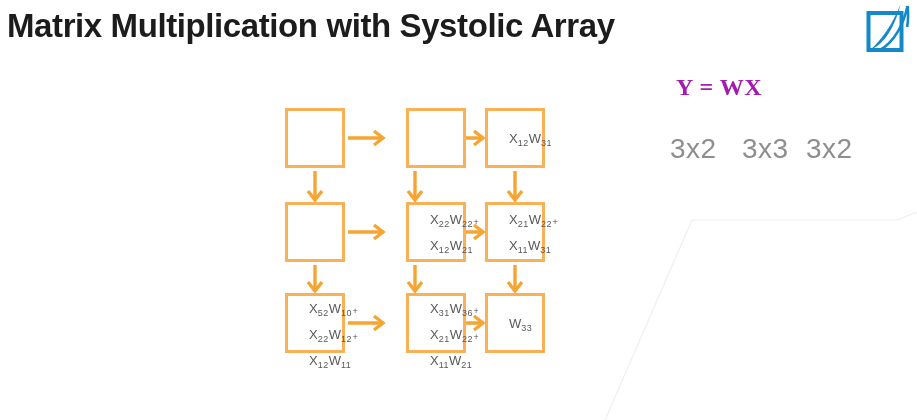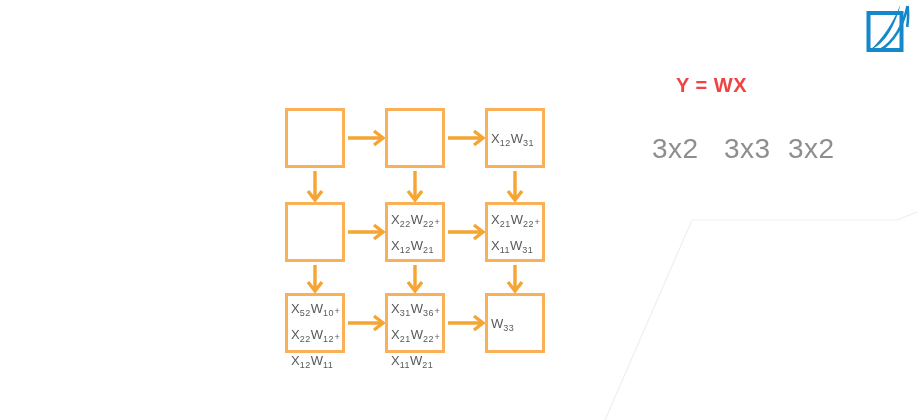--- a/index.html
+++ b/index.html
@@ -12,54 +12,55 @@
     color:var(--title-text);letter-spacing:-0.4px;white-space:nowrap;
   }
   .logo{position:absolute;right:6px;top:3px;width:46px;height:50px;}
   .lg-stroke{stroke:var(--accent-blue);fill:none;}
   .lg-fill{fill:var(--accent-blue);stroke:none;}
   .time{
     position:absolute;left:99px;top:74px;font-size:28px;font-weight:300;
     color:var(--time-text);letter-spacing:0.5px;
   }
   .equation{
-    position:absolute;left:676px;top:74px;font-family:Liberation Sans, sans-serif;
-    font-weight:700;font-size:20px;color:#ef4444;letter-spacing:0.5px;white-space:nowrap;
+    position:absolute;left:676px;top:74px;font-family:Liberation Serif, serif;
+    font-weight:700;font-size:24px;color:#a21caf;letter-spacing:0.5px;white-space:nowrap;
   }
   .dims{
-    position:absolute;left:652px;top:133px;font-size:28px;font-weight:300;
+    position:absolute;left:670px;top:133px;font-size:28px;font-weight:300;
     color:var(--muted-text);letter-spacing:0.5px;white-space:nowrap;
   }
   .dims span:nth-child(2){margin-left:17px;}
   .dims span:nth-child(3){margin-left:9px;}
   .layer{position:absolute;left:0;top:0;width:917px;height:420px;pointer-events:none;}
   .arrow line,.arrow path{stroke:var(--arrow);stroke-width:3.4;fill:none;stroke-linejoin:miter;}
   .faint{stroke:var(--faint-line);stroke-width:1.2;fill:none;}
   .cell{
     position:absolute;width:60px;height:60px;box-sizing:border-box;
     border:3px solid var(--box-border);background:#fff;
     display:flex;flex-direction:column;justify-content:center;
-    padding-left:3px;overflow:visible;
+    padding-left:21px;overflow:visible;
     font-size:13px;color:var(--cell-text);
   }
-  .c0{left:285px}.c1{left:385px}.c2{left:485px}
+  .c0{left:285px}.c1{left:406px}.c2{left:485px}
   .r0{top:108px}.r1{top:202px}.r2{top:293px}
   .lines-3{justify-content:flex-start;padding-top:1px;}
   .mline{line-height:23px;white-space:nowrap;}
   .mline sub, .ylabel sub{font-size:9px;line-height:0;vertical-align:-3px;letter-spacing:0.5px;}
   .mline .plus{font-size:9px;vertical-align:-1px;margin-left:0.5px;}
   .ylabel{
     position:absolute;left:319px;top:390px;font-size:13px;color:var(--cell-text);margin-top:48px;
   }
 </style>
 </head>
 <body>
 
 <div class="slide" style="--box-border: #F9B056; --arrow: #F6A432; --cell-text: #595959; --title-text: #1C1C1C; --time-text: #4F4F4F; --muted-text: #8E8E8E; --accent-blue: #1488C8; --faint-line: #EFEFEF;">
 
+  <div class="title">Matrix Multiplication with Systolic Array</div>
 
   <svg class="logo" viewBox="0 0 46 50">
     <rect x="3.5" y="10" width="33" height="37" class="lg-stroke" stroke-width="4"></rect>
     <path class="lg-fill" d="M5 47 C20 41 30 23 35.5 1.5 C28 20 17 37 5 47 Z"></path>
     <path class="lg-stroke" stroke-width="2.6" d="M15 47 C29 39 38.5 22 42.5 3"></path>
     <path class="lg-stroke" stroke-width="2.6" d="M42.5 3 C43.5 10 43.2 17 42.2 24"></path>
   </svg>
 
 
   <div class="equation">Y = WX</div>

